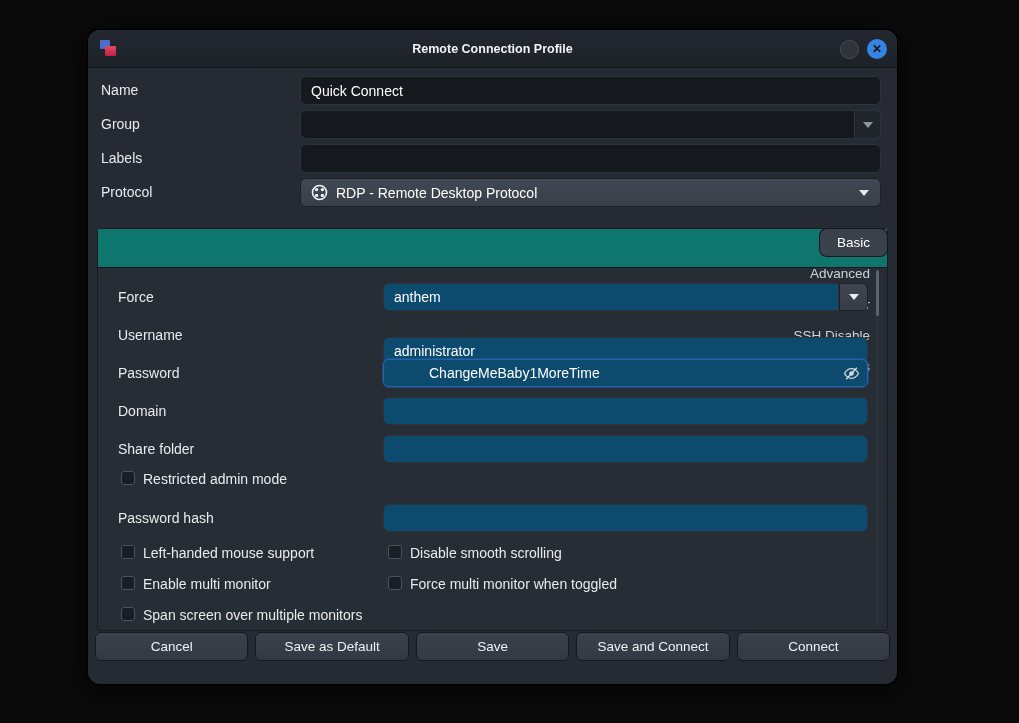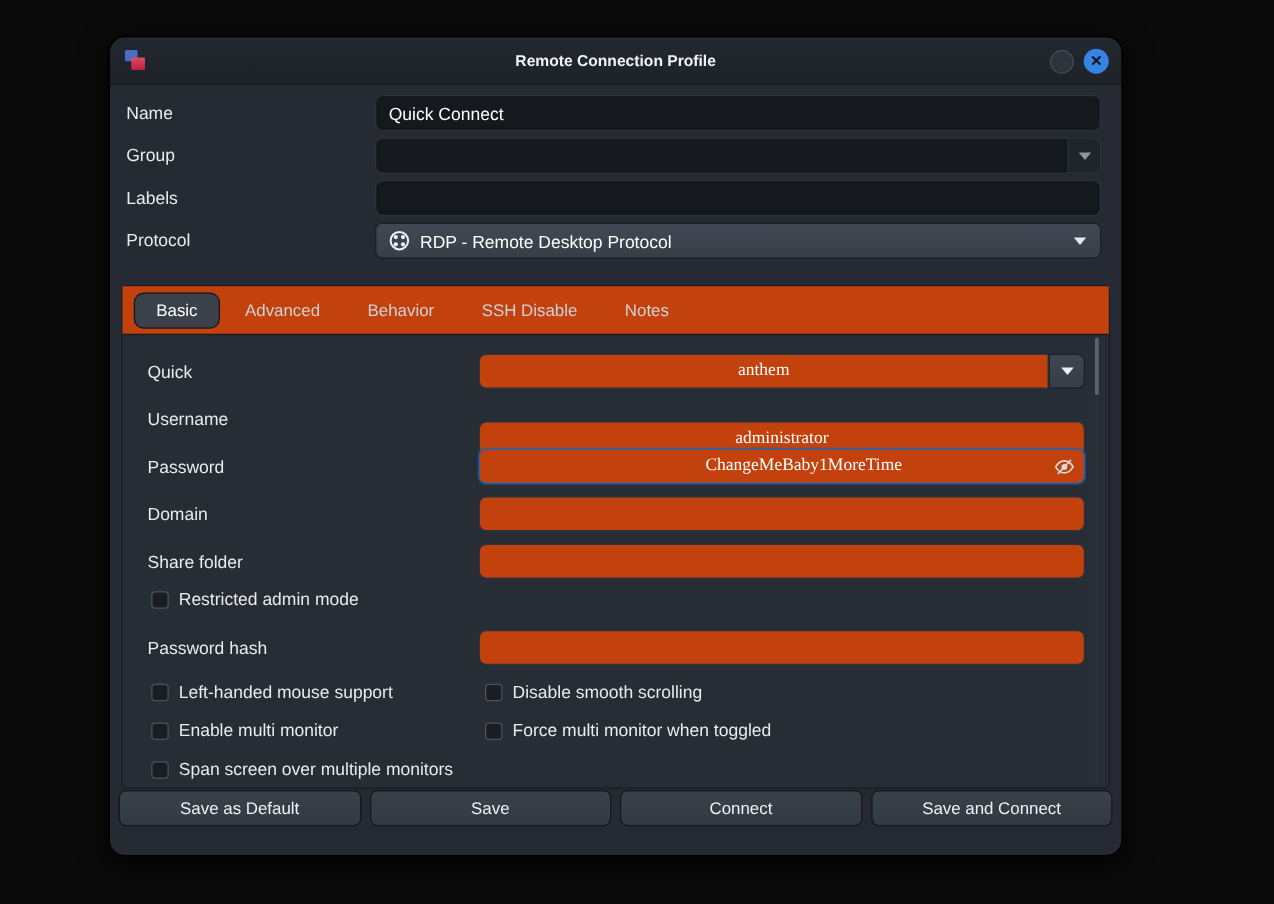--- a/index.html
+++ b/index.html
@@ -41,40 +41,40 @@
   .proto-combo { position:absolute; left:212px; width:581px; height:29px;
                  background:linear-gradient(#414853,#383f49); border:1px solid #1c2127;
                  border-radius:6px; display:flex; align-items:center; gap:8px;
                  padding:0 10px; color:#fff; font-size:14px; }
   .proto-combo .arrow-glyph { position:absolute; right:11px;
                  border-top-color:#e6e8ea; }
   
   .notebook { position:absolute; left:9px; top:198px; width:791px; height:403px;
               background:#272d35; border:1px solid #191d23; border-radius:4px; }
   .tabbar { position:absolute; left:0; top:0; width:100%; height:39px;
-            background:#c2410c; border-bottom:1px solid #161a1f;
-            display:flex; align-items:center; padding-left:10px; gap:4px; }
+            background:#0f766e; border-bottom:1px solid #161a1f;
+            display:flex; align-items:flex-end; padding-left:10px; gap:4px;flex-direction:column; }
   .tab { color:#cfd3d8; font-size:13.5px; padding:6px 17px; border-radius:7px; }
   .tab.active { background:#3a414b; color:#fff; box-shadow:0 0 0 1px #14171b; }
   .content { position:absolute; left:0; top:39px; width:100%; height:363px; overflow:hidden; }
   .c-label { position:absolute; left:20px; color:#e9ebee; font-size:14px; height:28px;
              line-height:28px; }
   .c-input { position:absolute; left:285px; width:485px; height:28px;
-             background:#c2410c; border:1px solid #2c333c; border-radius:6px;
+             background:#0c4a6e; border:1px solid #2c333c; border-radius:6px;
              color:#fff; font-size:14px; padding:0 10px;
-             font-family:Liberation Serif, serif; outline:none;text-align:center; }
+             font-family:Liberation Sans, sans-serif; outline:none; }
   .server-entry { width:456px; border-radius:6px 0 0 6px; }
   .dd-btn { position:absolute; left:741px; width:29px; height:28px;
             background:linear-gradient(#3f4651,#363d47); border:1px solid #1c2127;
             border-radius:0 6px 6px 0; display:flex; align-items:center; justify-content:center; }
   .dd-btn .arrow-glyph { border-top-color:#eceef0; }
   .pw-focus { border:1px solid #2563ae; box-shadow:0 0 0 1px rgba(37,99,174,.45);padding-left:45px; }
   .eye-btn { position:absolute; left:740px; width:26px; height:28px;
              display:flex; align-items:center; justify-content:center; }
-  .cb-row { position:absolute; display:flex; align-items:flex-end; gap:8px; }
+  .cb-row { position:absolute; display:flex; align-items:flex-start; gap:8px; }
   .checkbox { width:14px; height:14px; background:#1a1e24; border:1px solid #4a525d;
               border-radius:3px; flex:none; }
   .cb-label { color:#e9ebee; font-size:14px; white-space:nowrap; }
   .scrollbar-track { position:absolute; left:778px; top:2px; width:3px; height:358px;
                      background:#2b3139; border-radius:2px; }
   .scrollbar-thumb { position:absolute; left:0; top:0; width:3px; height:46px;
                      background:#5b626c; border-radius:2px; }
   
   .actions { position:absolute; left:7px; top:602px; width:795px; height:29px;
              display:flex; gap:7px; }
@@ -127,21 +127,21 @@
     <div class="tabbar">
       <div class="tab active">Basic</div>
       <div class="tab">Advanced</div>
       <div class="tab">Behavior</div>
       <div class="tab">SSH Disable</div>
       <div class="tab">Notes</div>
     </div>
 
     <div class="content">
 
-      <div class="c-label" style="top:15px">Quick</div>
+      <div class="c-label" style="top:15px">Force</div>
       <input class="c-input server-entry" style="top: 15px;" value="anthem">
       <div class="dd-btn" style="top:15px">
         <div class="arrow-glyph"></div>
       </div>
 
       <div class="c-label" style="top:53px">Username</div>
       <input class="c-input" style="top: 69px;" value="administrator">
 
       <div class="c-label" style="top:91px">Password</div>
       <input class="c-input pw-focus" style="top: 91px;" value="ChangeMeBaby1MoreTime">
@@ -188,19 +188,20 @@
         <div class="cb-label">Span screen over multiple monitors</div>
       </div>
 
       <div class="scrollbar-track">
         <div class="scrollbar-thumb"></div>
       </div>
     </div>
   </div>
 
   <div class="actions">
+    <button class="act-btn">Cancel</button>
     <button class="act-btn">Save as Default</button>
     <button class="act-btn">Save</button>
+    <button class="act-btn">Save and Connect</button>
     <button class="act-btn">Connect</button>
-    <button class="act-btn">Save and Connect</button>
   </div>
 
 </div>
 
 </body></html>

